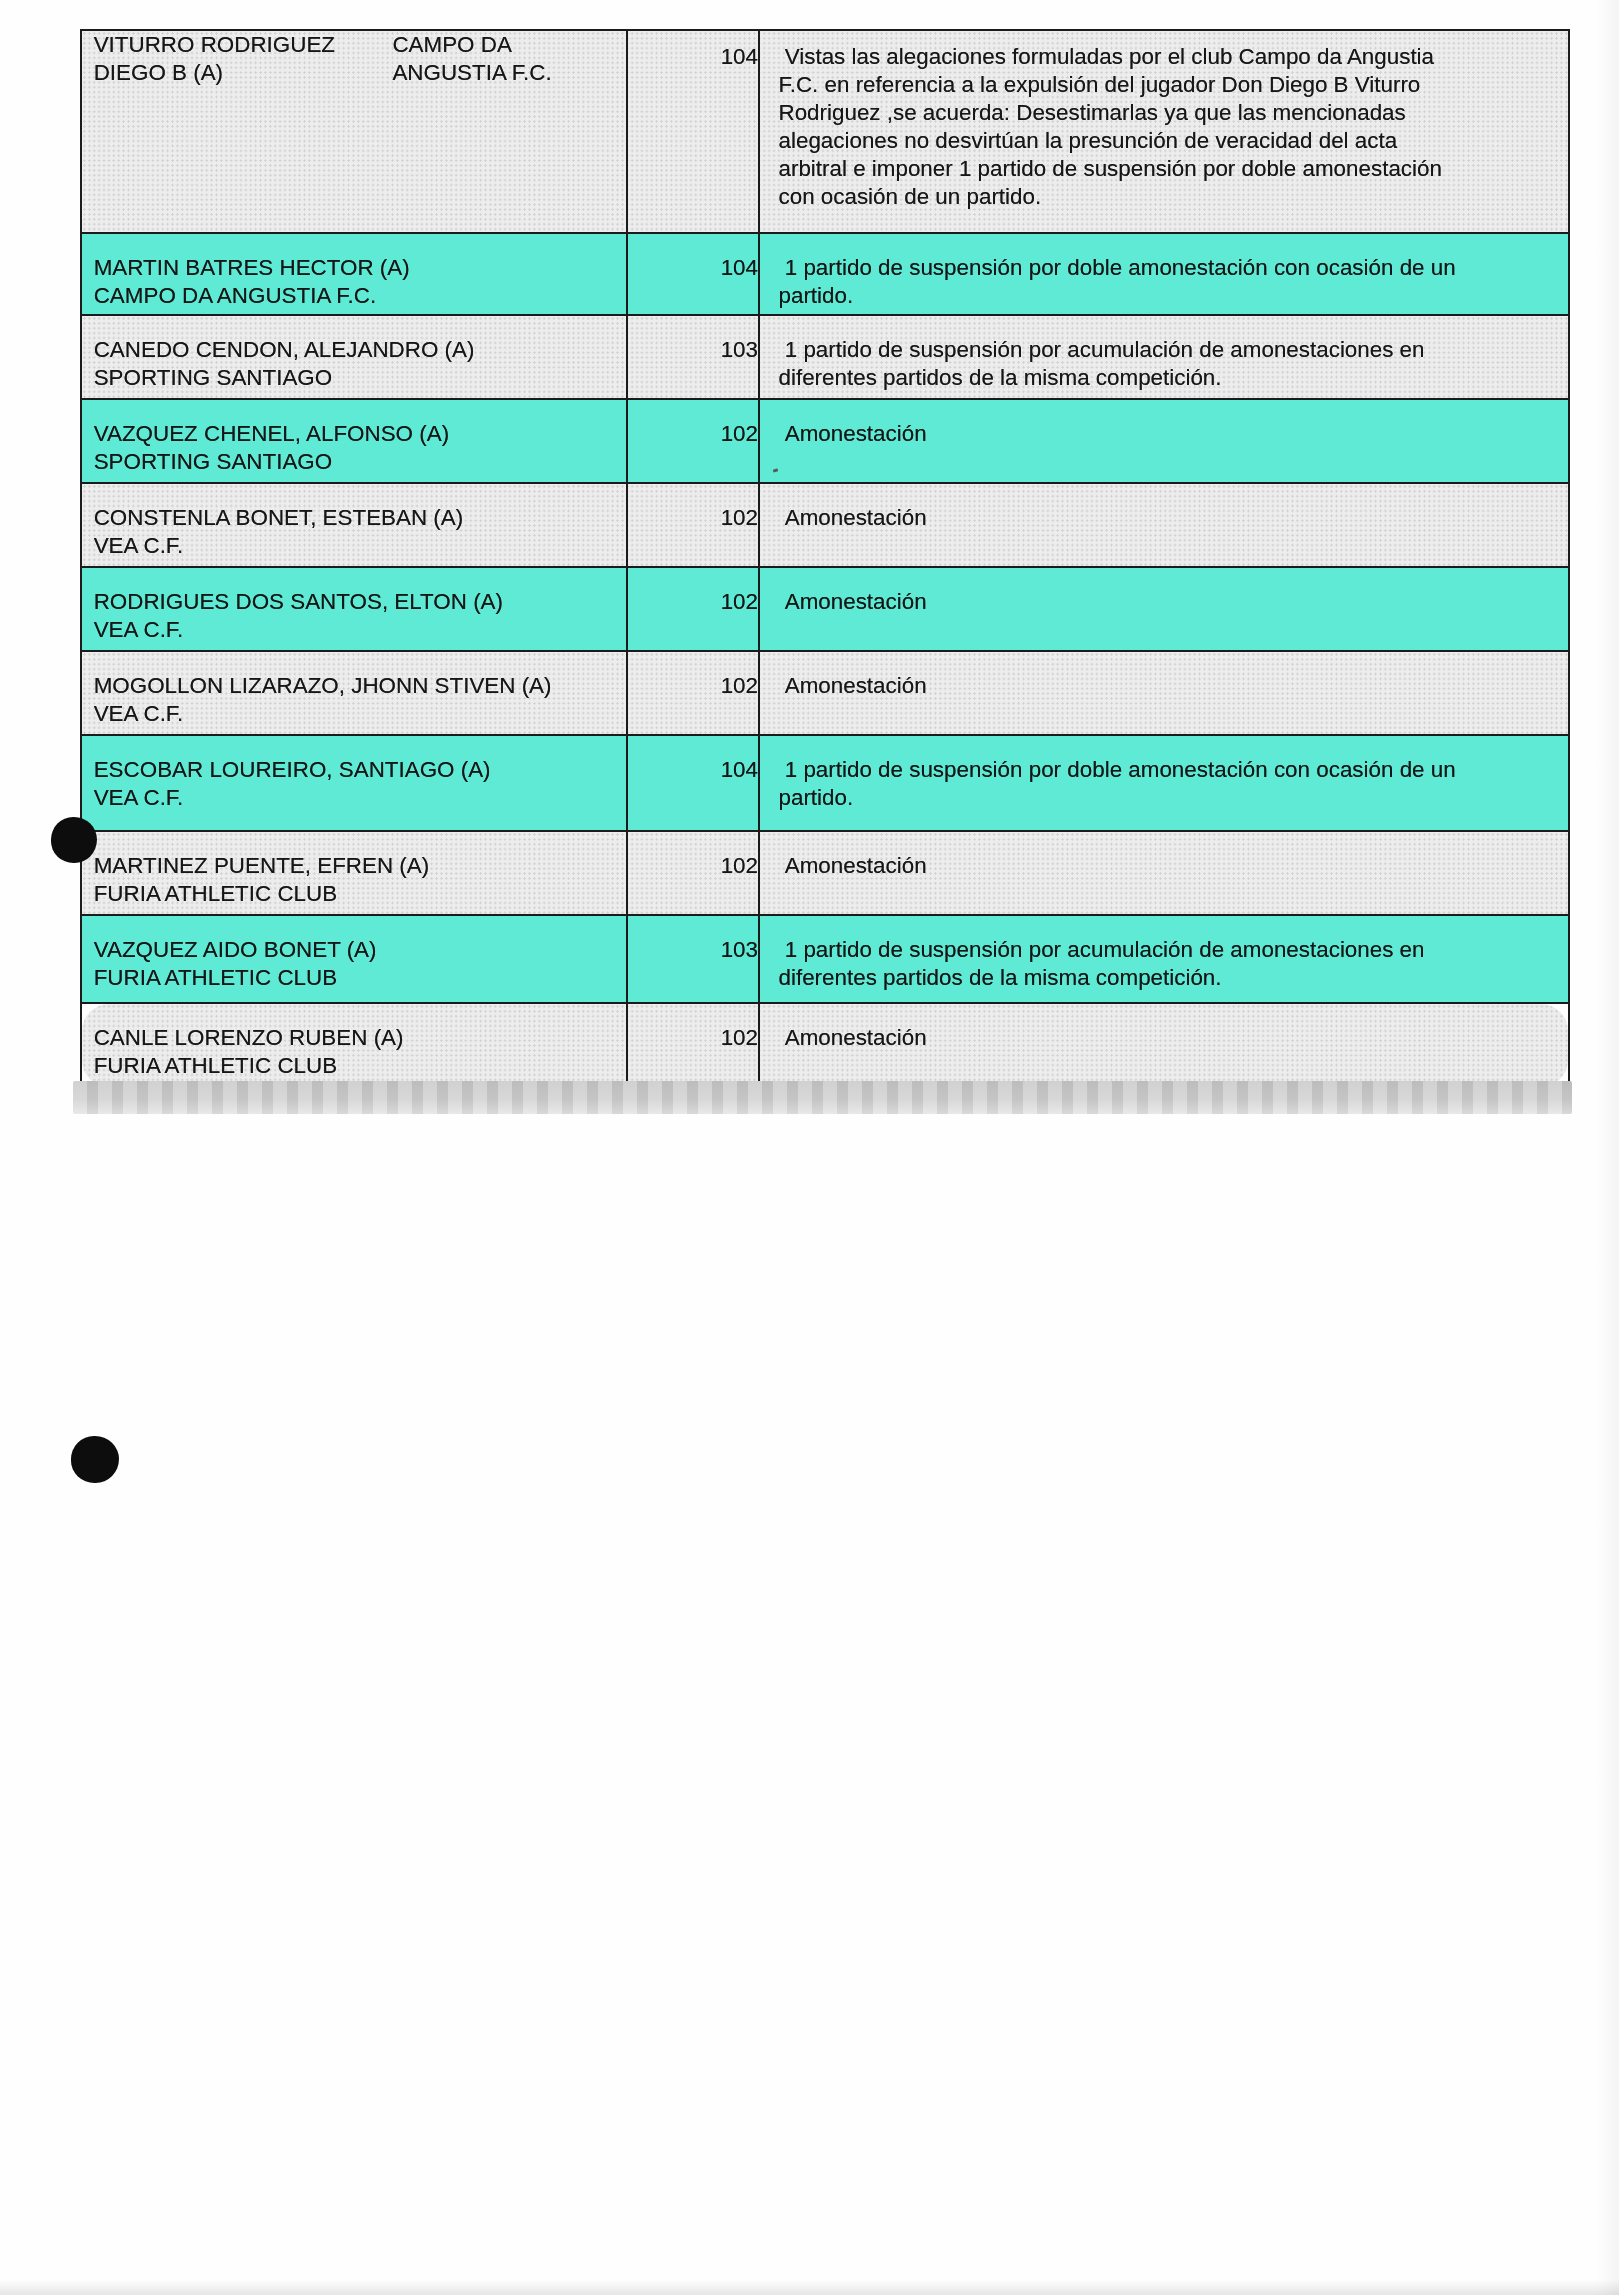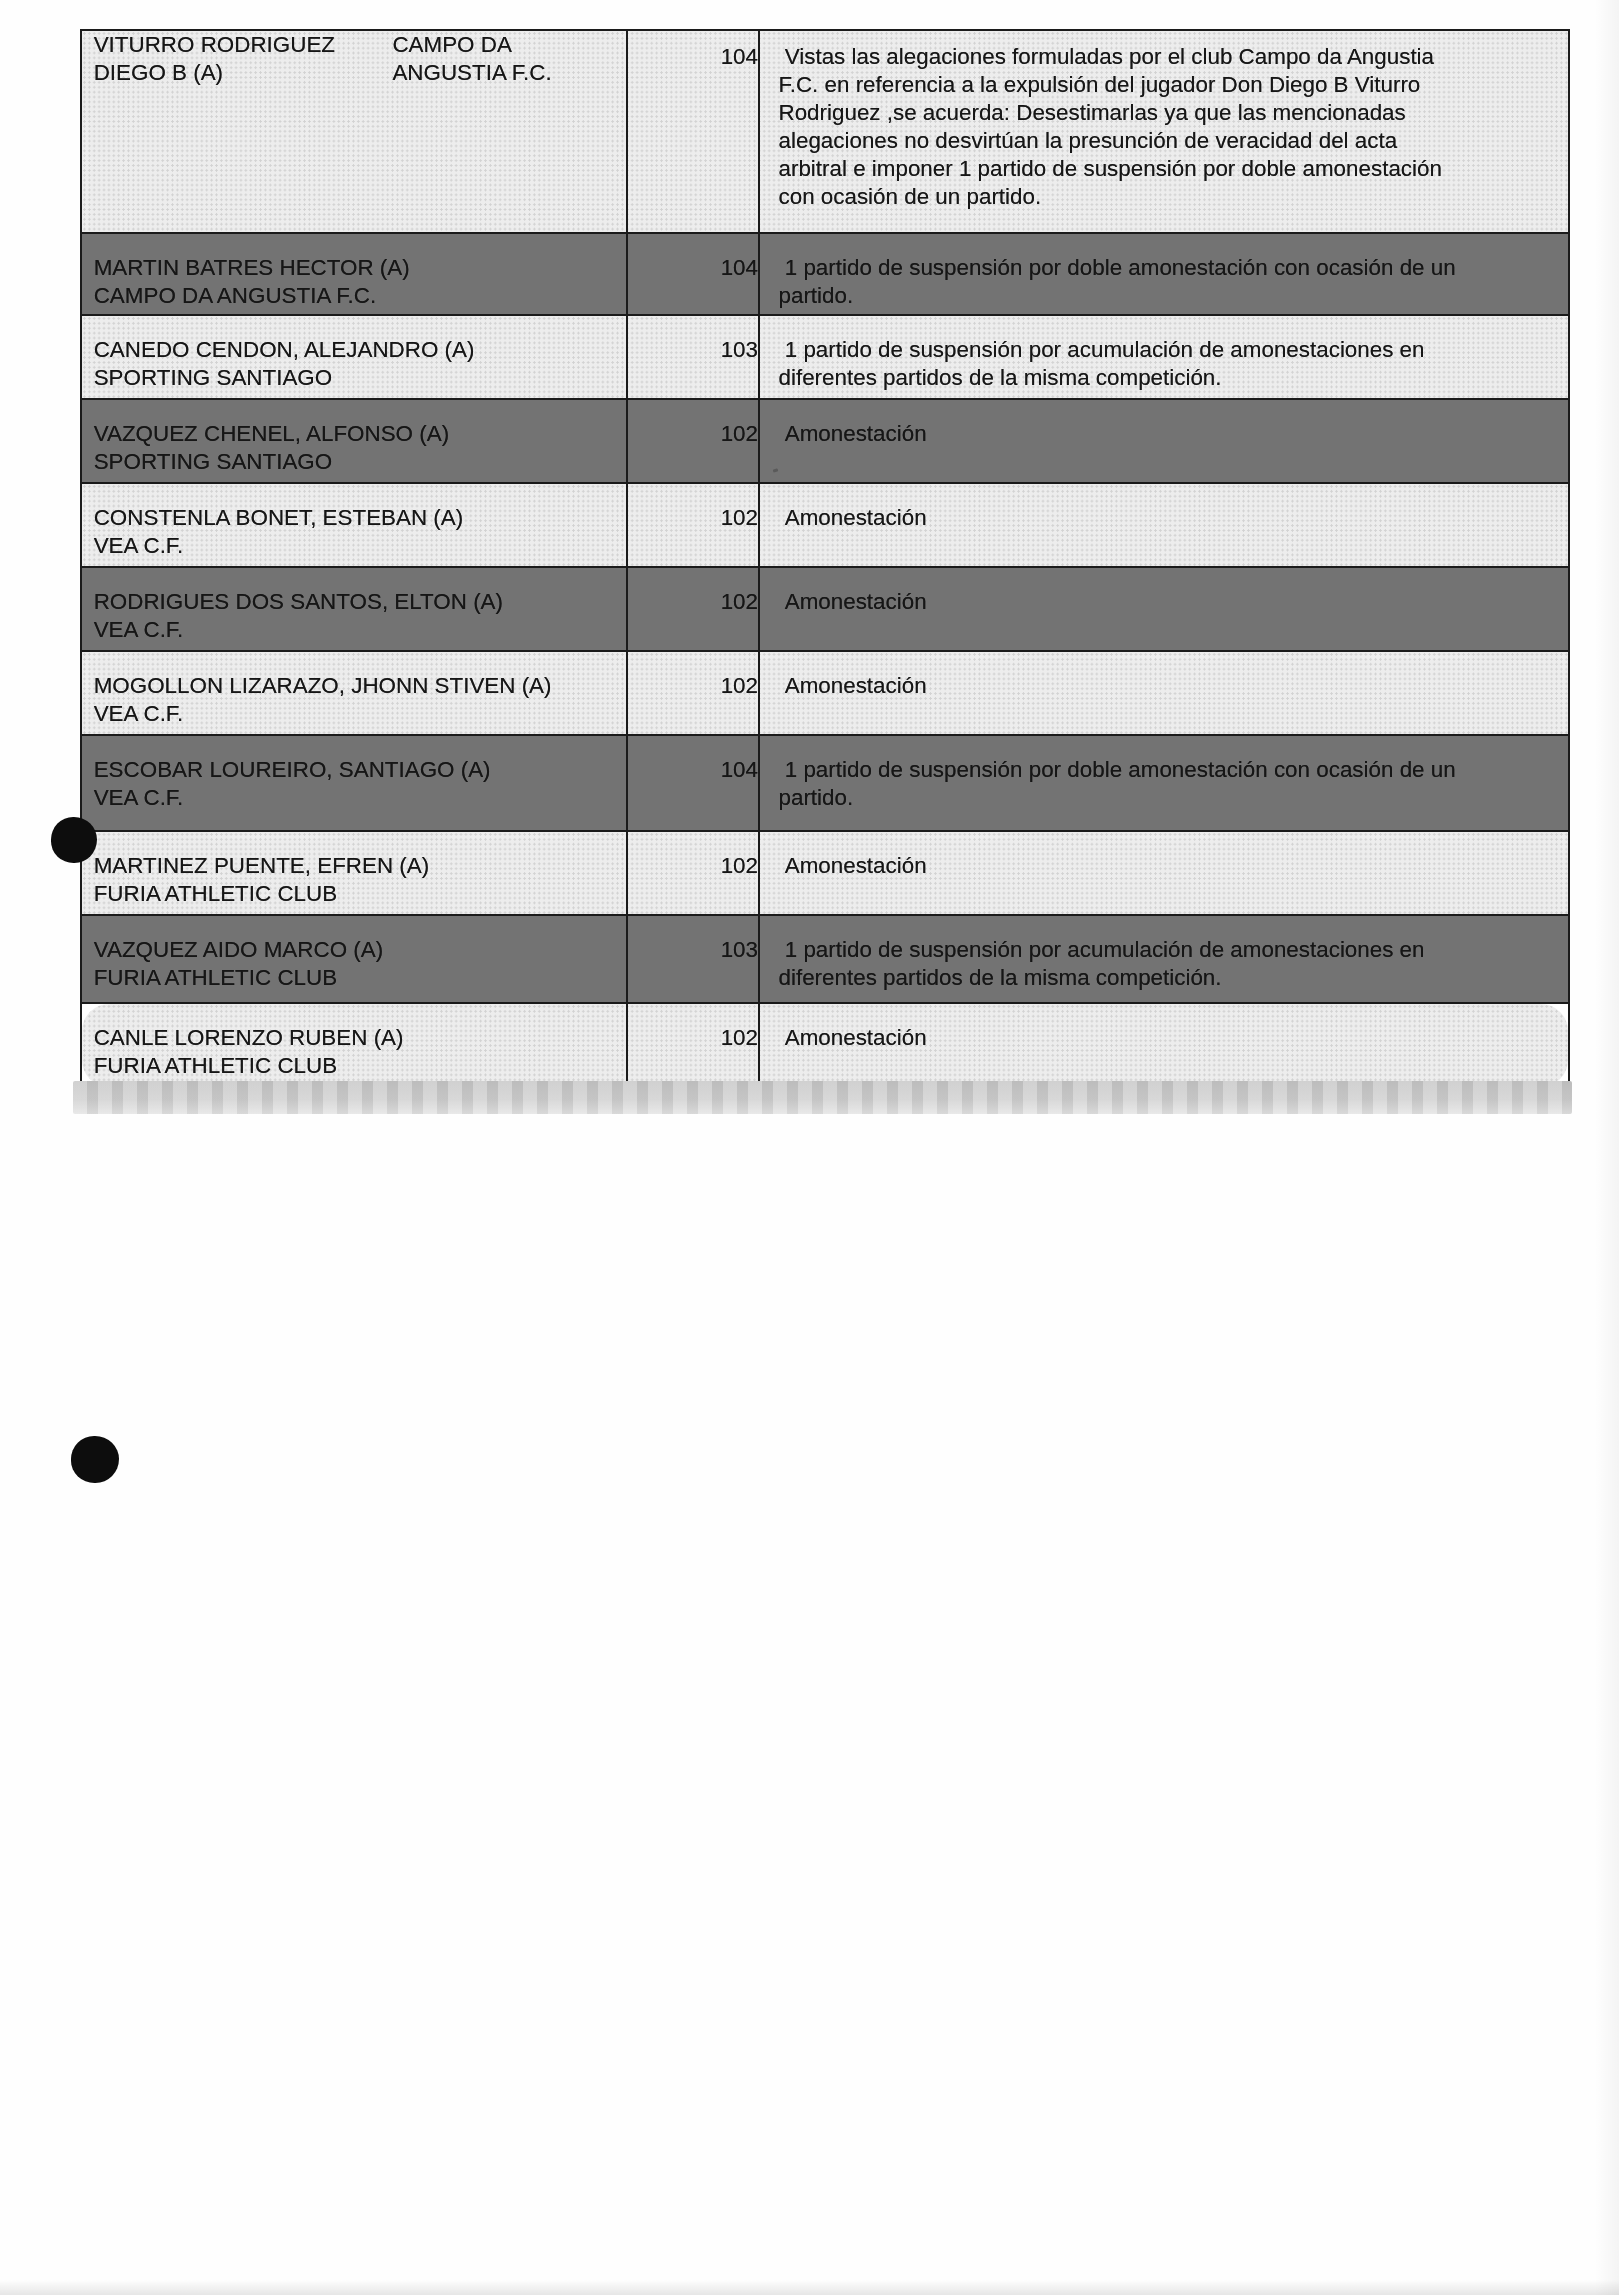--- a/index.html
+++ b/index.html
@@ -24,21 +24,21 @@
   .sanctions-table{
     position:absolute;left:80px;top:29px;width:1490px;
     border:2.9px solid #1b1b1b;
     box-sizing:border-box;
     background:#fff;
   }
   .row{
     display:flex;
     box-sizing:border-box;
     border-bottom:2.9px solid #1b1b1b;
-    background:#737373;
+    background:#5eead4;
   }
   .row:last-child{border-bottom:none;border-radius:27px;}
   .row.shaded{
     background-color:#ededed;
     background-image:radial-gradient(rgba(150,150,150,.30) 1px, transparent 1.3px);
     background-size:4.9px 4.9px;
   }
   .cell{
     box-sizing:border-box;
     font-size:22.4px;line-height:28px;
@@ -179,21 +179,21 @@
       <div class="cell cell-name">
         <div>MARTINEZ PUENTE, EFREN (A)</div>
         <div>FURIA ATHLETIC CLUB</div>
       </div>
       <div class="cell cell-art">102</div>
       <div class="cell cell-sanction"> Amonestación</div>
     </div>
 
     <div class="row" style="height:88px">
       <div class="cell cell-name">
-        <div>VAZQUEZ AIDO MARCO (A)</div>
+        <div>VAZQUEZ AIDO BONET (A)</div>
         <div>FURIA ATHLETIC CLUB</div>
       </div>
       <div class="cell cell-art">103</div>
       <div class="cell cell-sanction"> 1 partido de suspensión por acumulación de amonestaciones en
 diferentes partidos de la misma competición.</div>
     </div>
 
     <div class="row shaded" style="height:83px">
       <div class="cell cell-name">
         <div>CANLE LORENZO RUBEN (A)</div>

